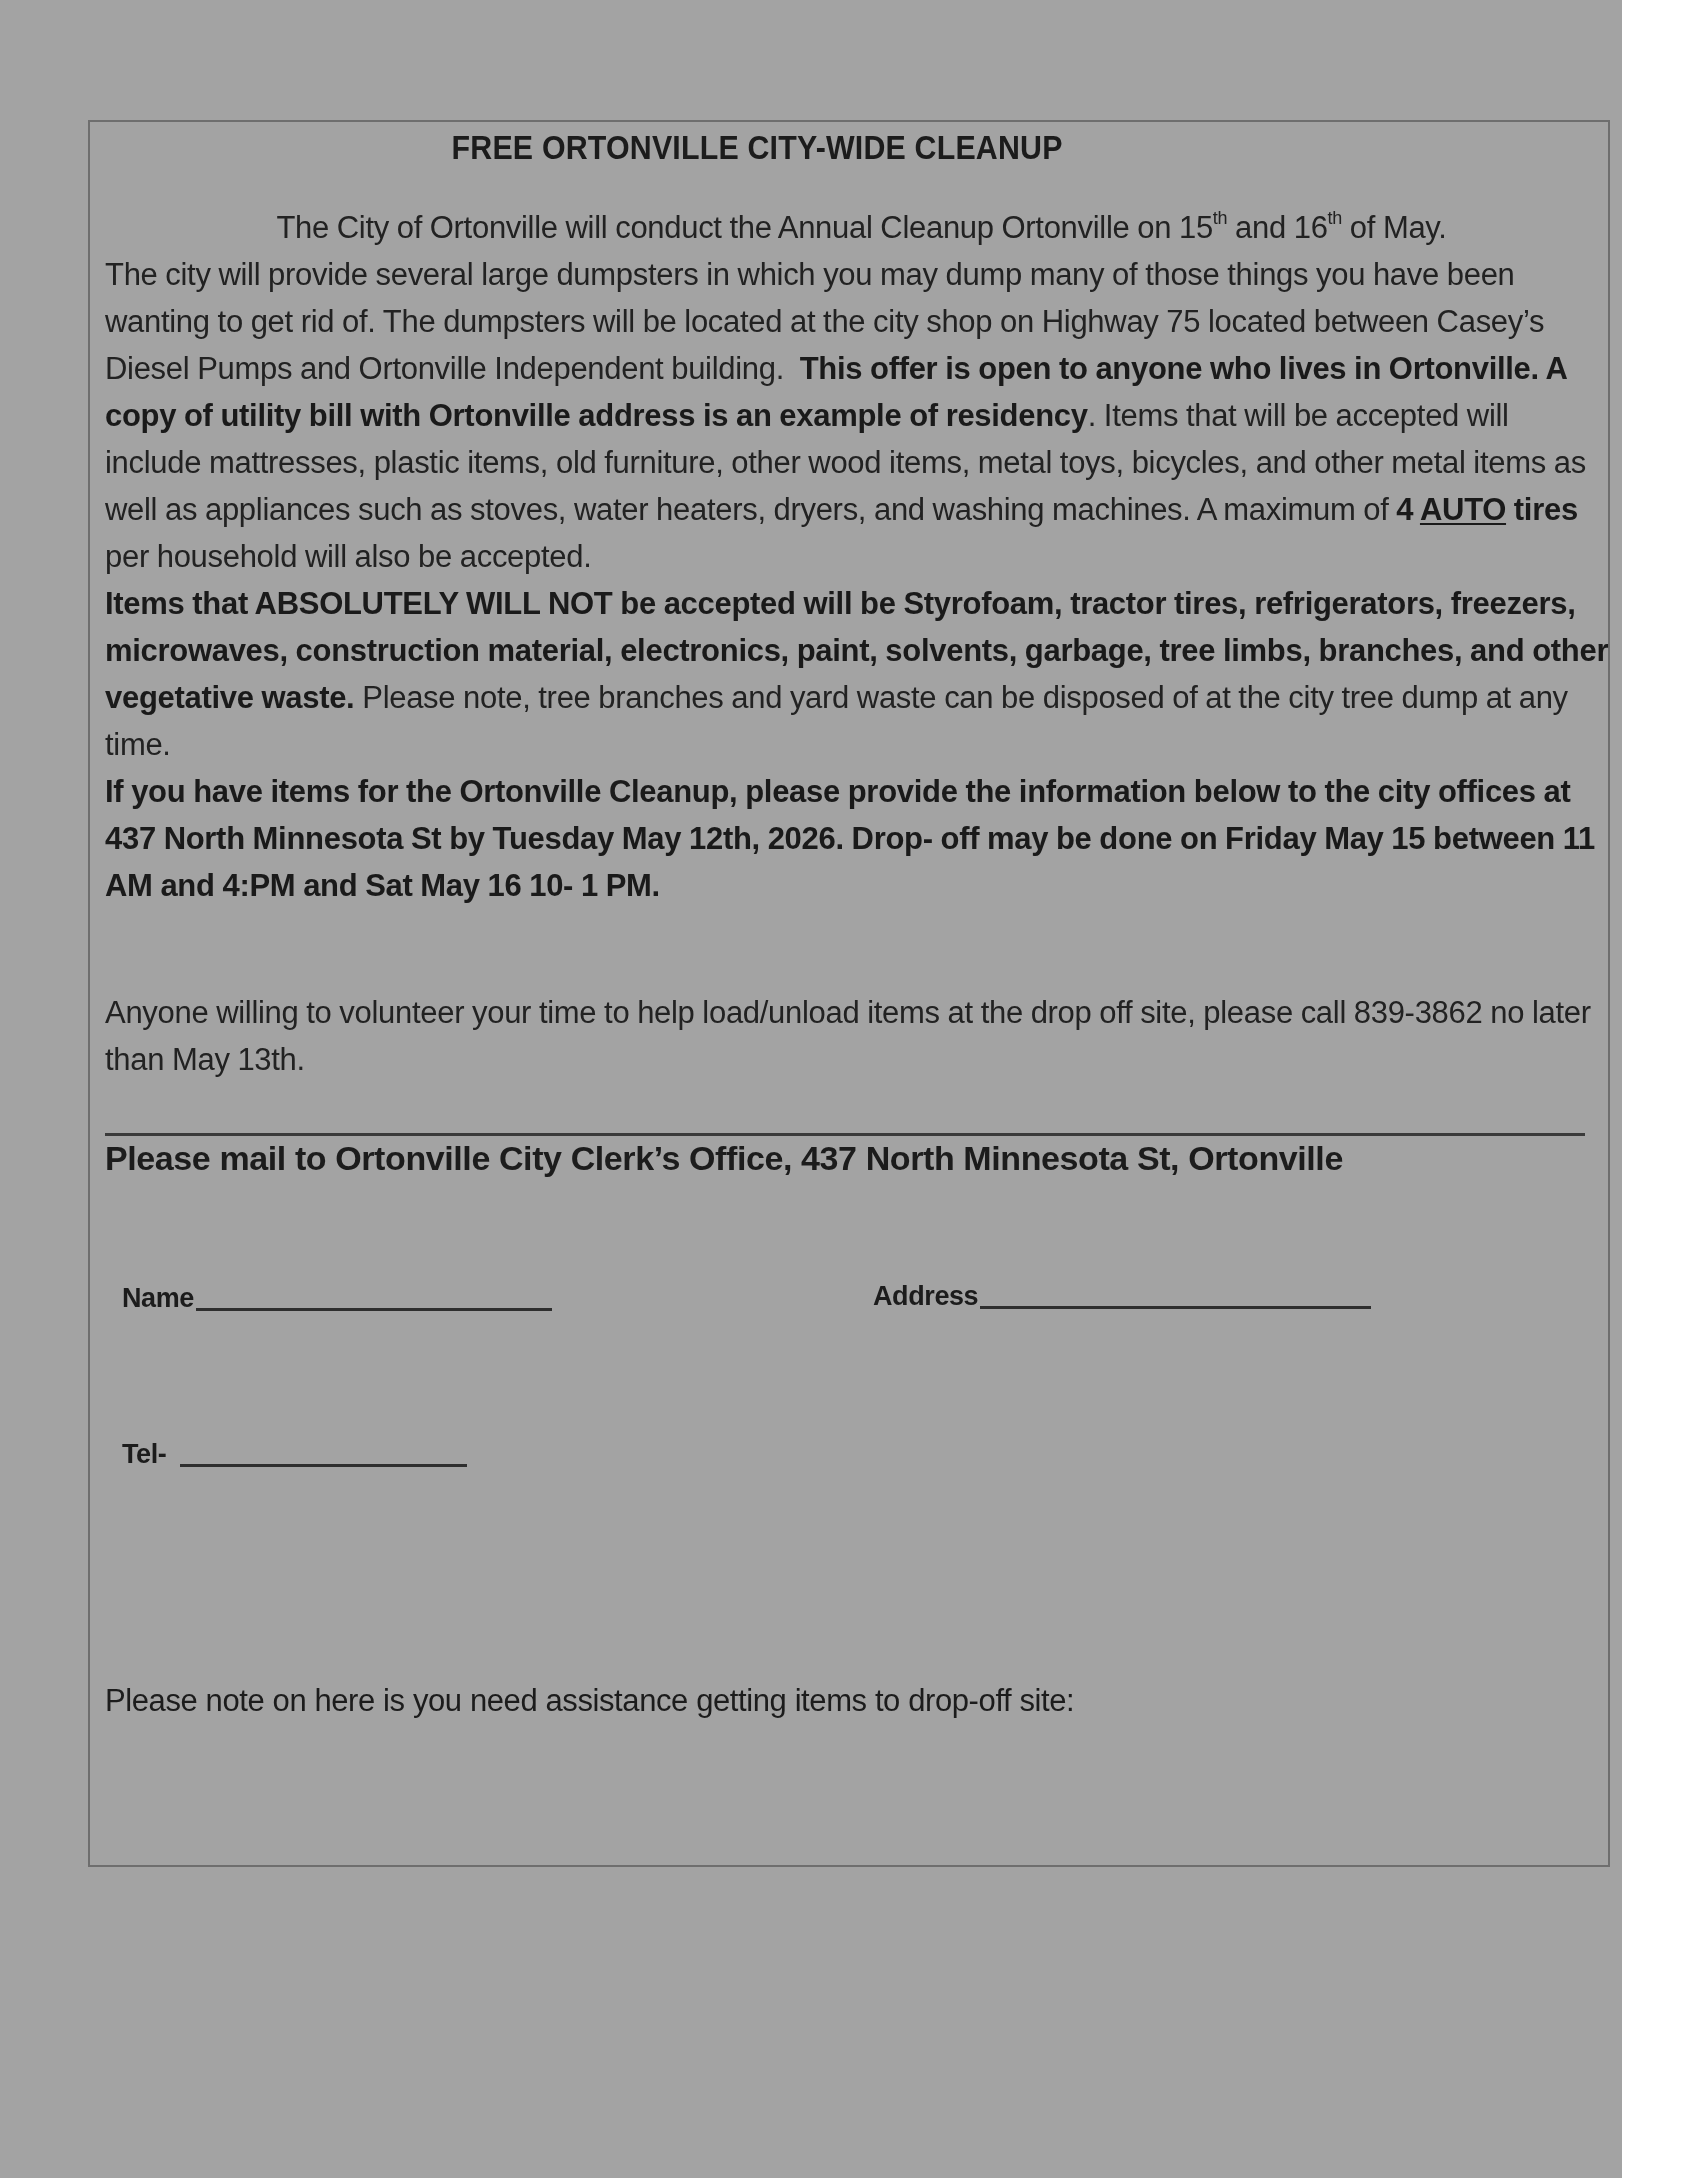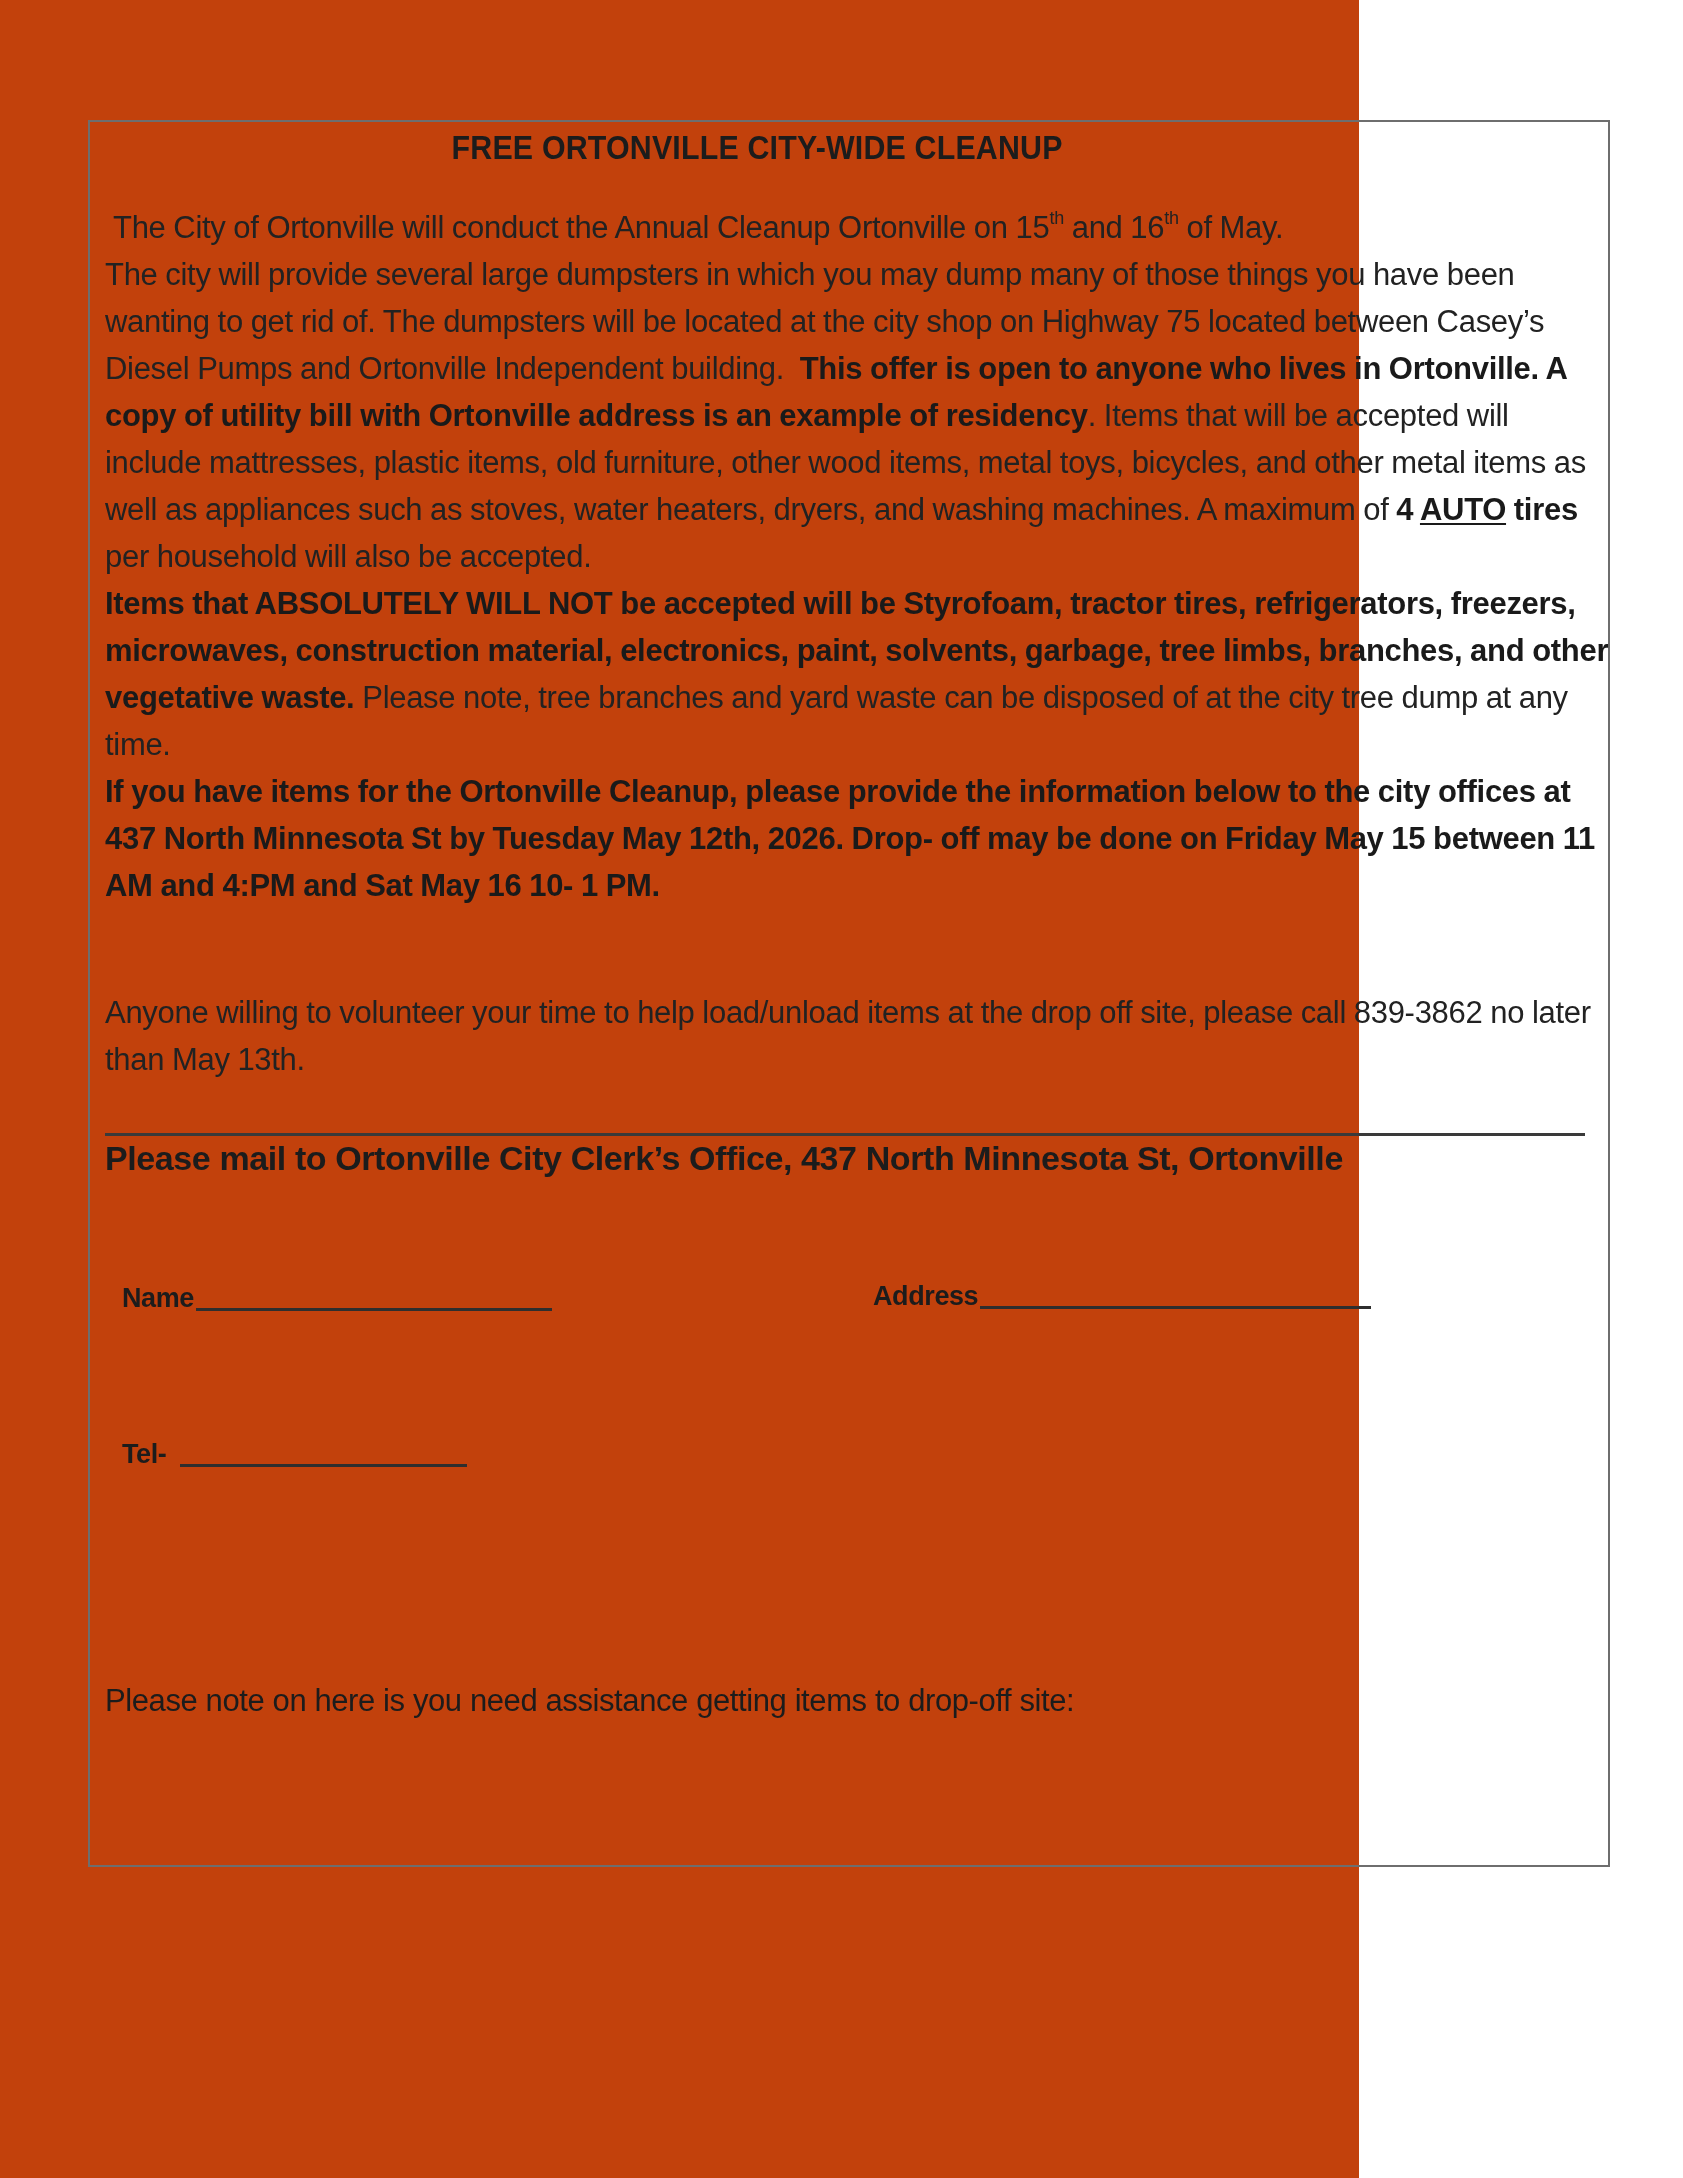--- a/index.html
+++ b/index.html
@@ -1,40 +1,40 @@
 <!DOCTYPE html>
 <html><head>
   <meta charset="utf-8">
   <style>
     html, body { margin: 0; padding: 0; background: #ffffff; }
     body {
       width: 1683px; height: 2178px; position: relative; overflow: hidden;
       font-family: "Liberation Sans", sans-serif; color: #1a1a1a;
     }
-    .page { position: absolute; left: 0; top: 0; width: 1359px; height: 2178px; background: #c2410c; }
+    .page { position: absolute; left: 0; top: 0; width: 1622px; height: 2178px; background: #a3a3a3; }
     .frame {
       position: absolute; left: 88px; top: 120px; width: 1522px; height: 1747px;
       border: 2px solid #6e6e6e; box-sizing: border-box;
     }
     .title {
       position: absolute; left: 0; top: 129px; width: 1515px; text-align: center;
       font-size: 33px; font-weight: bold; letter-spacing: 0.2px; color: #1c1c1c;
     }
     .title span { display: inline-block; transform: scaleX(0.92); transform-origin: center; }
     .body-text {
       position: absolute; left: 105px; width: 1505px;
       font-size: 31px; line-height: 47px; color: #222;
       letter-spacing: -0.3px; word-spacing: -0.5px;
     }
     .body-text p { margin: 0; }
     .b { font-weight: bold; color: #1a1a1a; }
     .u { text-decoration: underline; text-decoration-thickness: 2px; text-underline-offset: 3px; margin-top: 44px; }
     sup { font-size: 18px; line-height: 0; vertical-align: 14px; }
     .block1 { top: 204px; }
-    .block1 p.first { padding-left: 8px; }
+    .block1 p.first { padding-left: 8px; text-align: center; }
     .block-volunteer { top: 989px; }
     .divider {
       position: absolute; left: 105px; top: 1133px; width: 1480px; height: 3px; background: #3a3a3a;
     }
     .mail-line {
       position: absolute; left: 105px; top: 1139px; font-size: 34px; font-weight: bold;
       letter-spacing: -0.4px; color: #1c1c1c;
     }
     .field { position: absolute; display: flex; align-items: flex-end; }
     .field-label {

